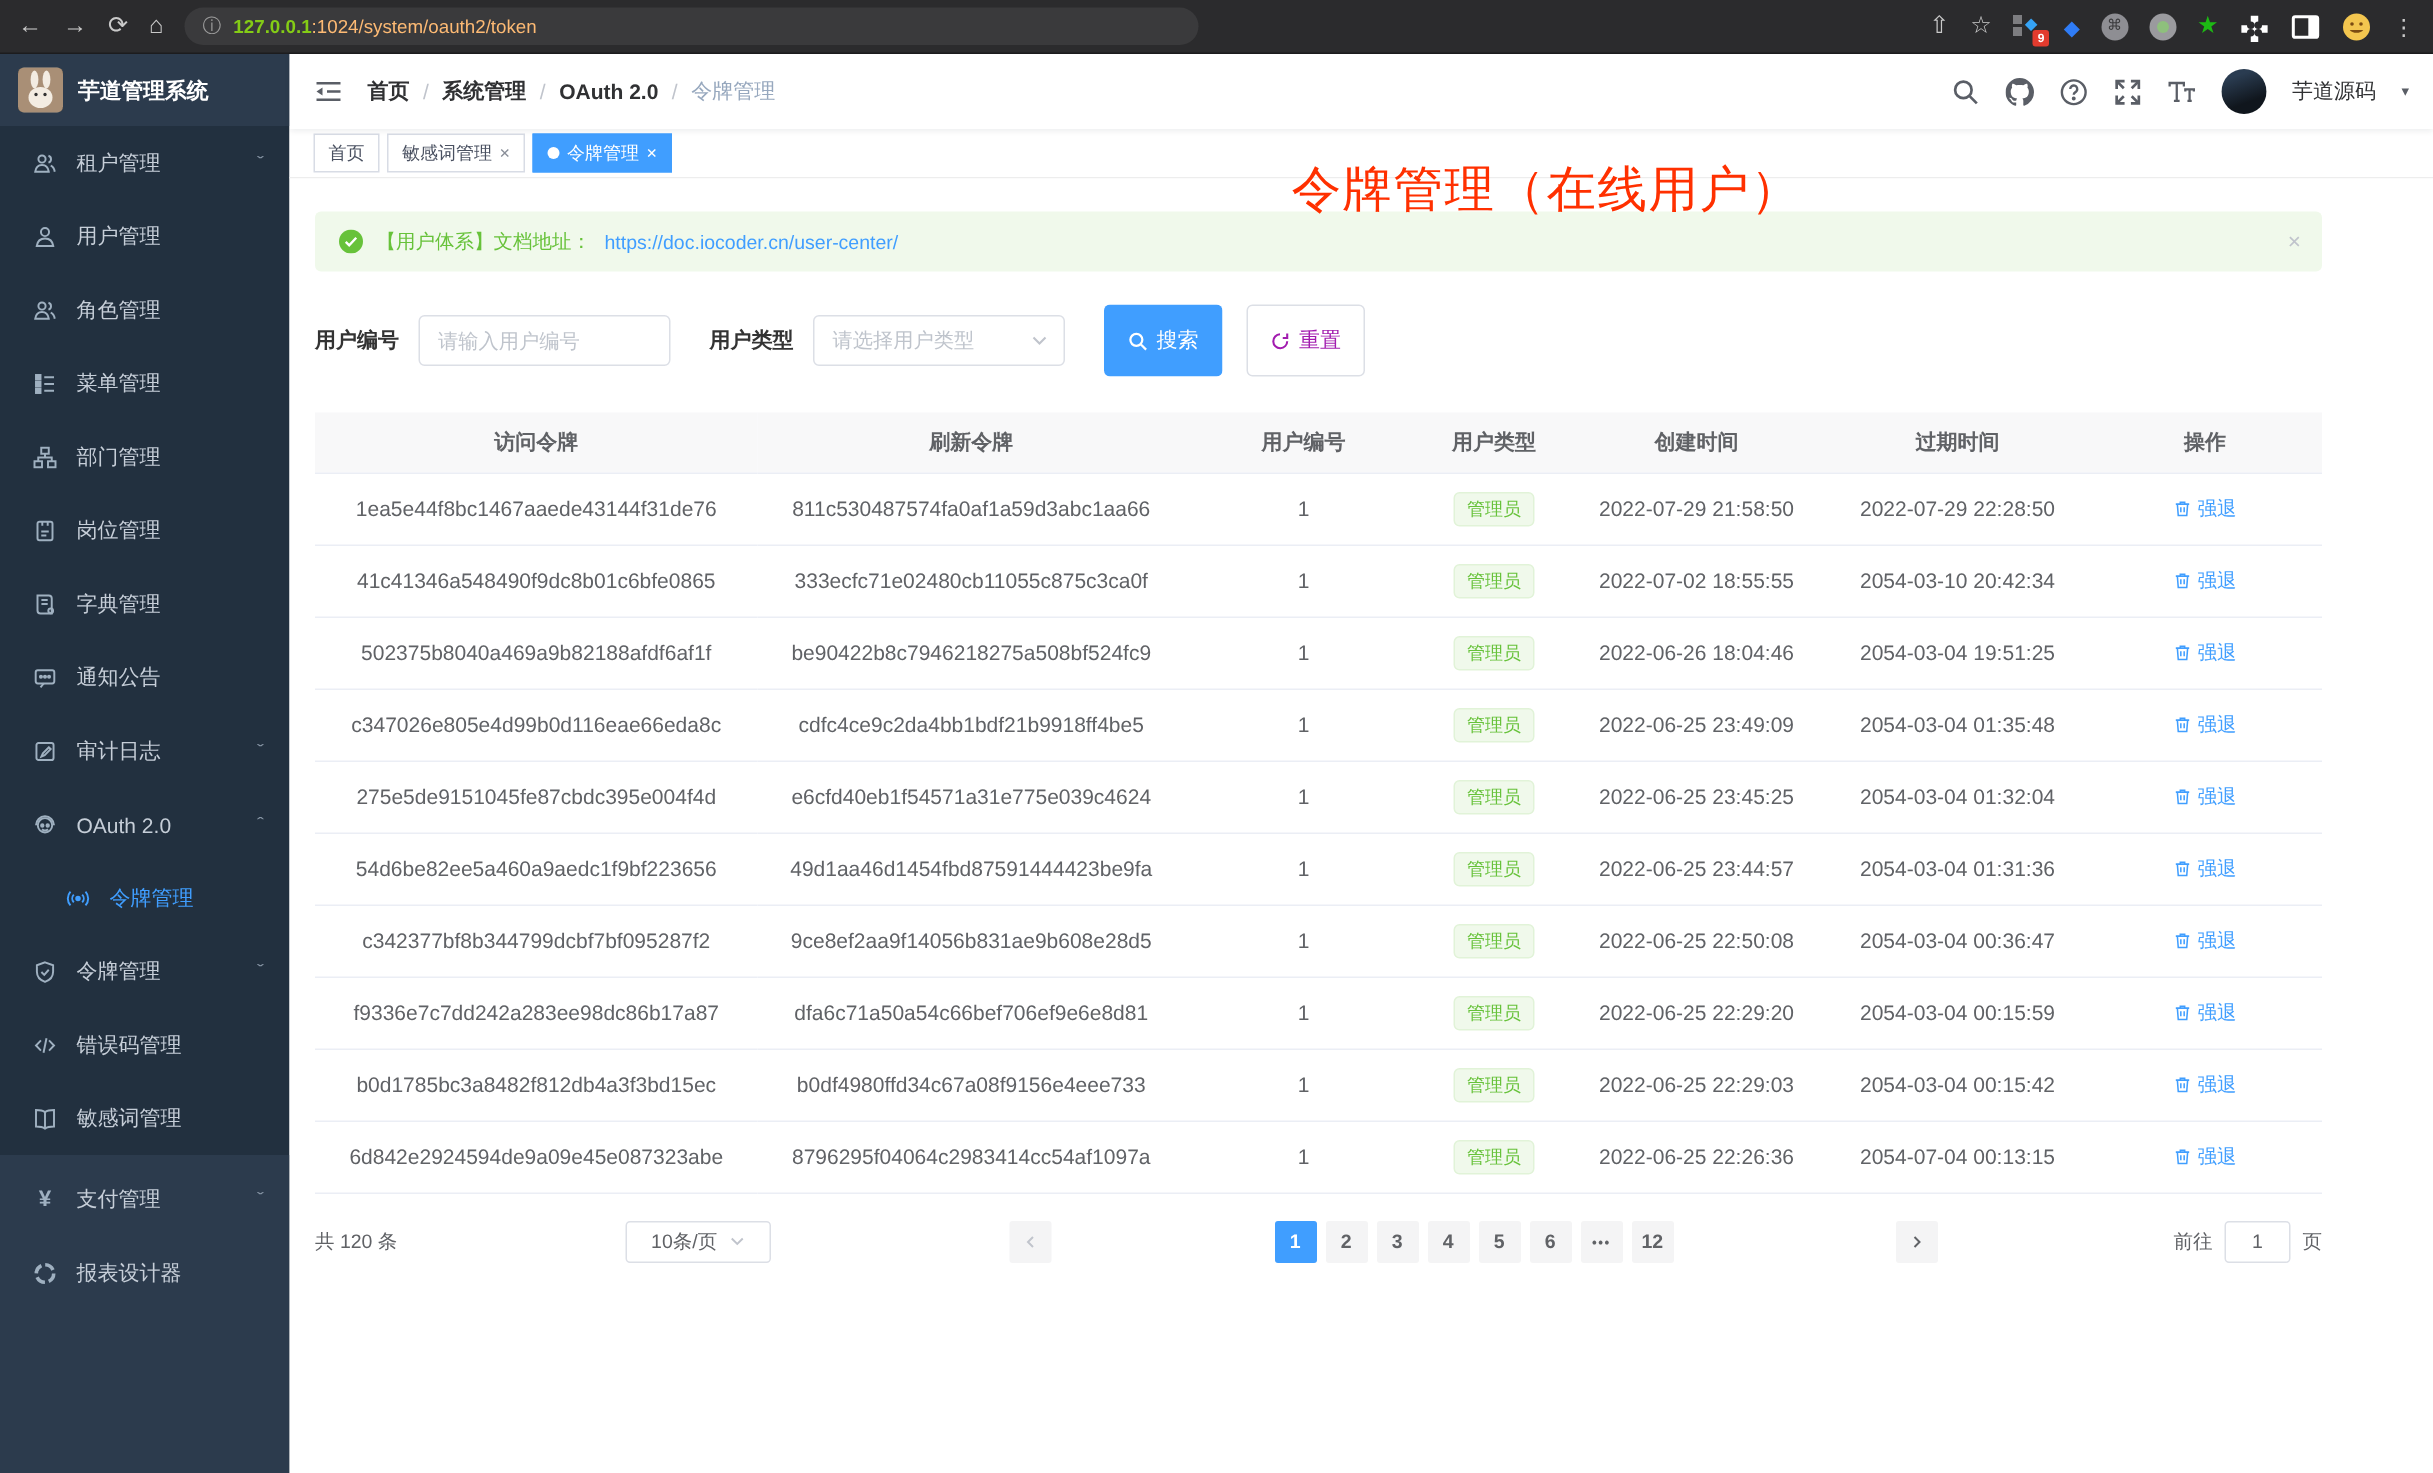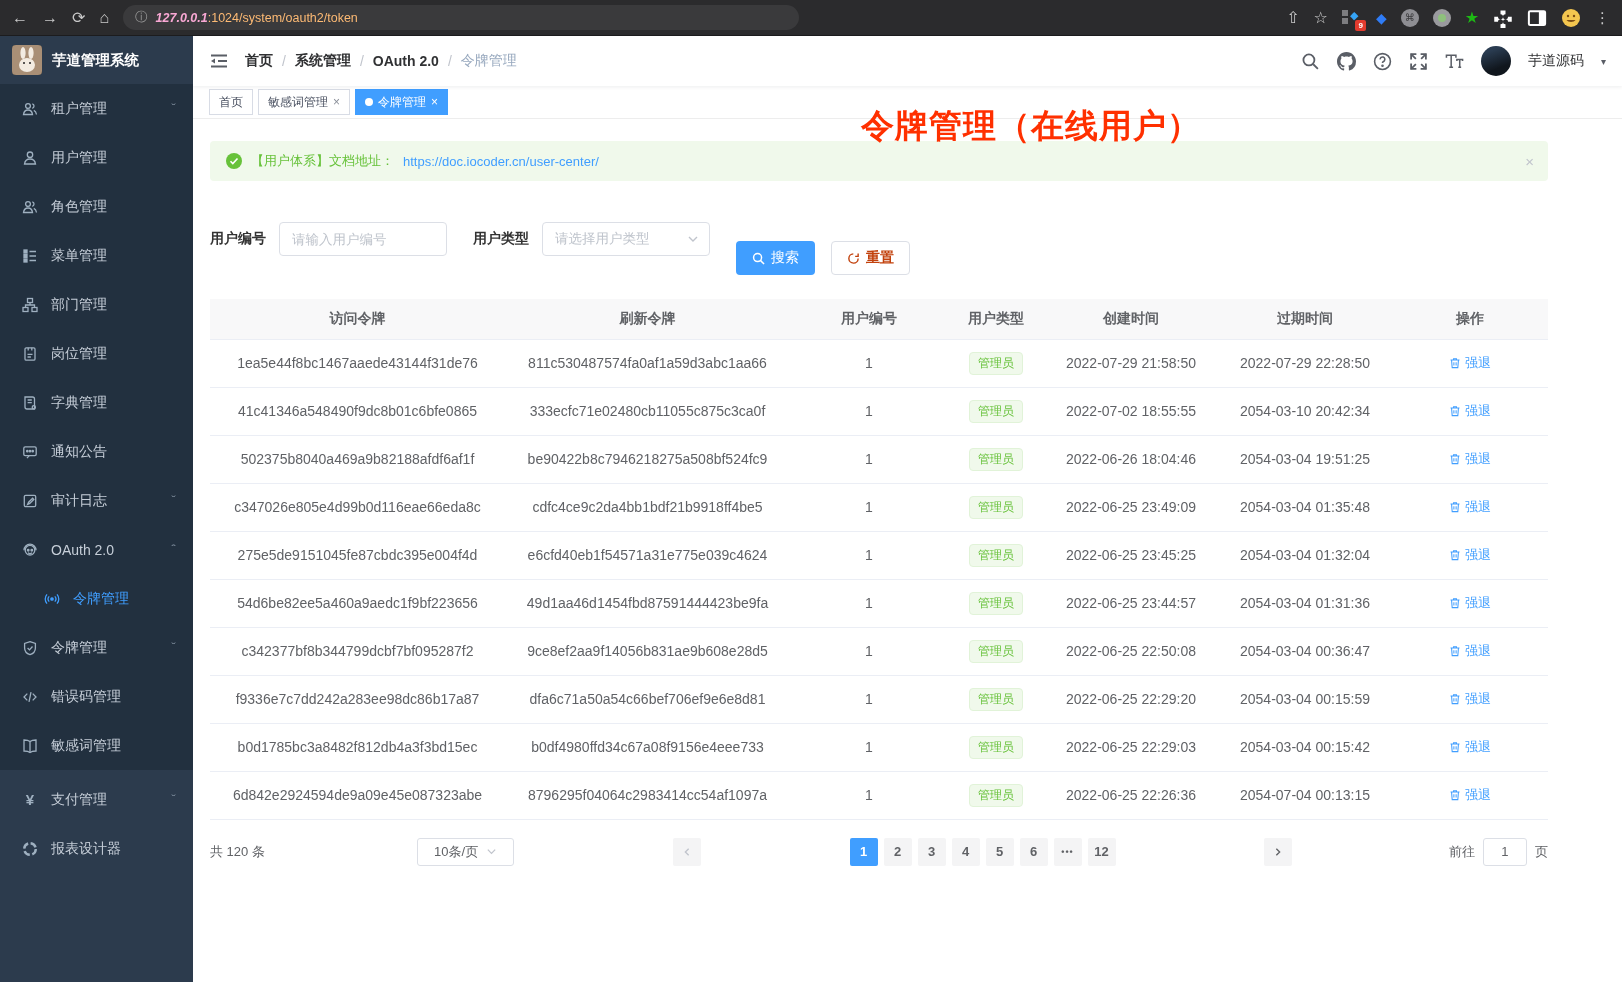--- a/index.html
+++ b/index.html
@@ -5,21 +5,21 @@
   * { margin:0; padding:0; box-sizing:border-box; }
   html,body { width:1622px; height:982px; overflow:hidden; background:#fff;
     font-family:"Liberation Sans","DejaVu Sans",sans-serif; }
 
   
   .browser-bar { height:36px; background:#2b2b2d; display:flex; align-items:center;
     padding:0 12px; gap:14px; color:#c9c9c9; border-bottom:1px solid #1c1c1e; }
   .bi { font-size:16px; line-height:1; color:#c9c9c9; cursor:pointer; }
   .url-pill { width:676px; height:25px; background:#3a3a3c; border-radius:13px;
     display:flex; align-items:center; gap:8px; padding:0 12px; font-size:12.5px; }
-  .url-pill .host { color:#f9a8d4; font-weight:700;font-style:italic; }
+  .url-pill .host { color:#84cc16; font-weight:700; }
   .url-pill .rest { color:#fdba74; }
   .b-spacer { flex:1; }
   .ext-cluster { position:relative; width:20px; height:18px; }
   .ext-cluster .sq1,.ext-cluster .sq2 { position:absolute; width:6px; height:6px; background:#7d7d80; }
   .ext-cluster .sq1{ left:0; top:1px; } .ext-cluster .sq2{ left:0; top:9px; }
   .ext-cluster .dia { position:absolute; left:8px; top:0; color:#35a3f5; font-size:11px; }
   .ext-badge { position:absolute; right:-4px; bottom:-4px; background:#e23b2e; color:#fff;
     font-size:8px; padding:1px 3px; border-radius:2px; font-weight:700; }
   .gem { color:#2f7cf6; font-size:14px; }
   .circ { width:18px; height:18px; border-radius:50%; background:#8e8e93; display:flex;
@@ -67,45 +67,45 @@
   .tabs-bar { height:33px; background:#fff; display:flex; align-items:center; gap:5px;
     padding:0 16px; border-bottom:1px solid #ededed; }
   .tag-tab { height:26px; display:flex; align-items:center; gap:5px; border:1px solid #d8dce5;
     background:#fff; color:#495060; font-size:12px; padding:0 9px; cursor:pointer; }
   .tag-tab .tt-close { font-size:12px; color:#8a8f99; }
   .tag-tab.active { background:#409EFF; border-color:#409EFF; color:#fff; }
   .tag-tab.active .tt-close { color:#fff; }
   .tt-dot { width:8px; height:8px; border-radius:50%; background:#fff; display:inline-block; }
 
   
-  .annotation { position:absolute; left:668px; top:68px; font-size:33px; font-weight:700;
+  .annotation { position:absolute; left:668px; top:68px; font-size:33px; font-weight:400;
     z-index:5; letter-spacing:1px; white-space:nowrap; }
 
   
   .content { padding:22px 74px 0 17px; background:#fff; flex:1; }
   .alert { height:40px; background:#f0f9eb; border-radius:4px; display:flex; align-items:center;
     gap:9px; padding:12px 16px; font-size:13px; color:#67c23a; position:relative; }
   .alert .al-link { color:#409EFF; cursor:pointer; }
   .alert .al-close { position:absolute; right:14px; color:#c0c4cc; font-size:15px; cursor:pointer; }
   .chk { width:16px; height:16px; flex-shrink:0; }
 
   .filter-row { margin-top:22px; display:flex; align-items:center; font-size:14px; }
   .f-label { font-weight:700; color:#333; margin-right:13px; }
   .f-input { width:168px; height:34px; border:1px solid #dcdfe6; border-radius:4px;
     padding:0 12px; font-size:13.5px; color:#606266; outline:none; margin-right:26px; }
   .f-input::placeholder { color:#bfc4cc; }
   .f-select { width:168px; height:34px; border:1px solid #dcdfe6; border-radius:4px;
     display:flex; align-items:center; justify-content:space-between; padding:0 10px 0 12px;
     color:#bfc4cc; font-size:13.5px; cursor:pointer; margin-right:26px; }
   .f-select svg { width:12px; height:12px; color:#c0c4cc; }
-  .btn { height:34px; border-radius:4px; display:inline-flex; align-items:center; gap:6px;
-    padding:0 15px; font-size:14px; cursor:pointer; border:1px solid transparent;margin-top:38px; }
+  .btn { height:48px; border-radius:4px; display:inline-flex; align-items:center; gap:6px;
+    padding:0 15px; font-size:14px; cursor:pointer; border:1px solid transparent; }
   .btn svg { width:13px; height:13px; }
   .btn-primary { background:#409EFF; color:#fff; margin-right:16px; }
-  .btn-plain { background:#fff; color:#c2410c; border-color:#dcdfe6;font-weight:bold; }
+  .btn-plain { background:#fff; color:#a21caf; border-color:#dcdfe6; }
 
   table.grid { margin-top:24px; width:100%; border-collapse:collapse; table-layout:fixed; }
   .grid th { background:#f8f8f9; color:#606266; font-size:14px; font-weight:700;
     height:40px; text-align:center; border-bottom:1px solid #ebeef5; }
   .grid td { height:48px; text-align:center; font-size:14px; color:#606266;
     border-bottom:1px solid #ebeef5; white-space:nowrap; overflow:hidden; }
   .badge-admin { display:inline-block; padding:2px 8px; font-size:12px; color:#67c23a;
     background:#f0f9eb; border:1px solid #e1f3d8; border-radius:4px; }
   .act-link { color:#409EFF; font-size:13px; cursor:pointer; display:inline-flex;
     align-items:center; gap:4px; }

